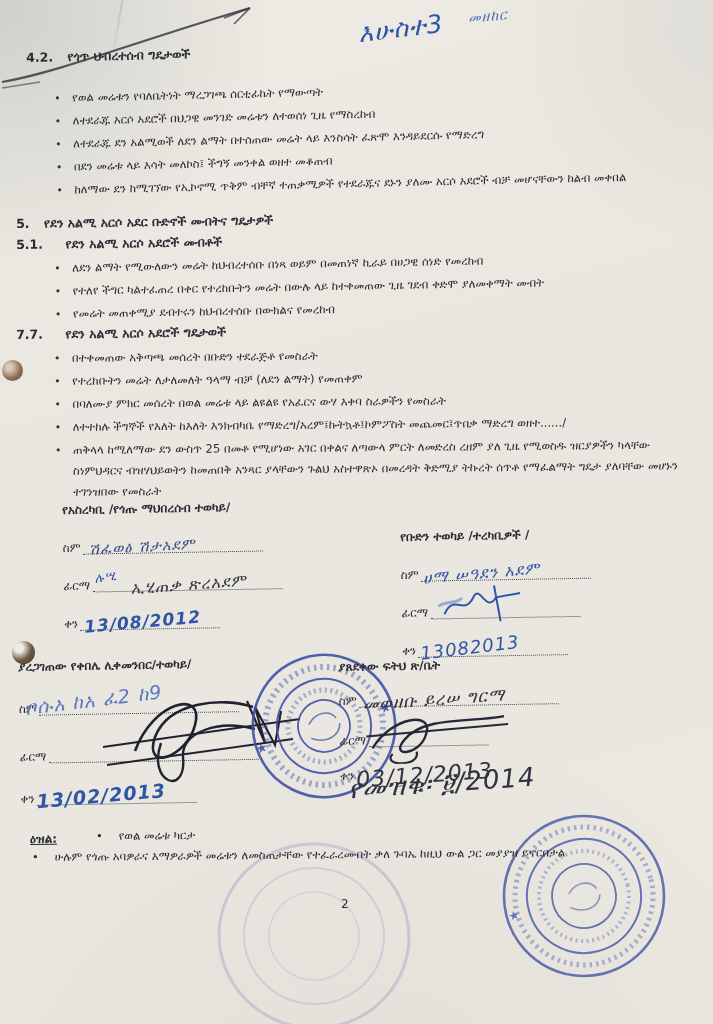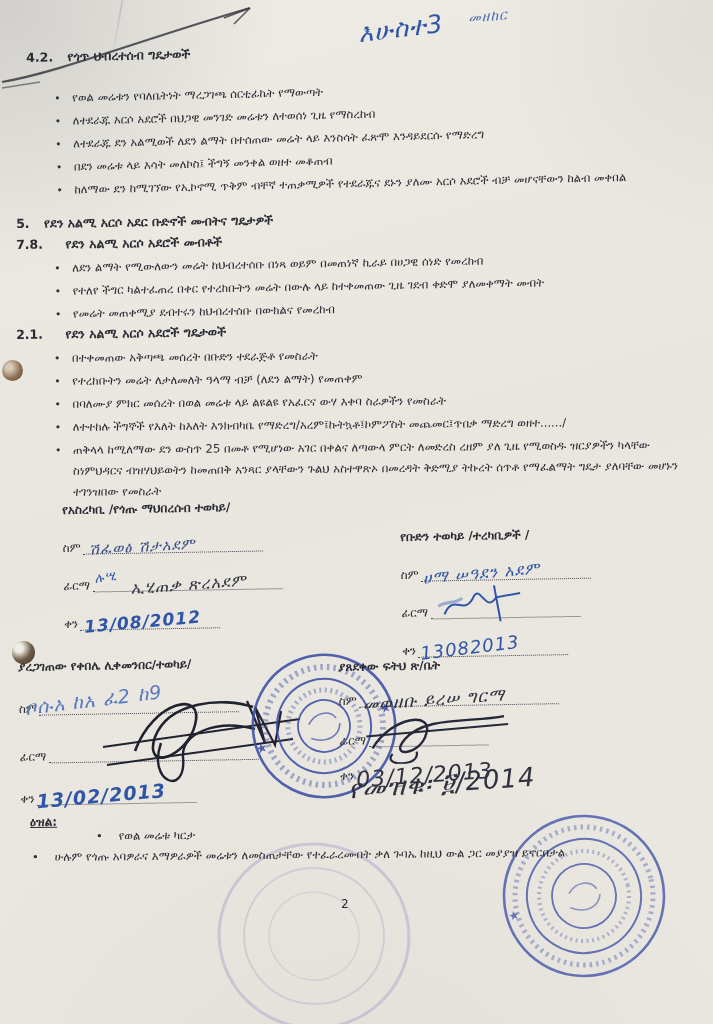--- a/index.html
+++ b/index.html
@@ -77,30 +77,30 @@
     <li>ለተደራጁ ደን አልሚወች ለደን ልማት በተሰጠው መሬት ላይ እንስሳት ፈጽሞ እንዳይደርሱ የማድረግ</li>
     <li>በደን መሬቱ ላይ እሳት መለኮስ፤ ችግኝ መንቀል ወዘተ መቆጠብ</li>
     <li>ከለማው ደን ከሚገኘው የኢኮኖሚ ጥቅም ብቸኛ ተጠቃሚዎች የተደራጁና ደኑን ያለሙ አርሶ አደሮች ብቻ መሆናቸውን ከልብ መቀበል</li>
   </ul>
 
   <div class="h-sec tilt-08" style="left:16px;top:216px;">
     <span class="num">5.</span>
     <span>የደን አልሚ አርሶ አደር ቡድኖች መብትና ግዴታዎች</span>
   </div>
   <div class="h-sec tilt-08" style="left:16px;top:237px;">
-    <span class="num" style="margin-right:18px;">7.8.</span>
+    <span class="num" style="margin-right:18px;">5.1.</span>
     <span>የደን አልሚ አርሶ አደሮች መብቶች</span>
   </div>
   <ul class="bullets tilt-10" style="left:52px;top:258px;width:650px;">
     <li>ለደን ልማት የሚውለውን መሬት ከህብረተሰቡ በነጻ ወይም በመጠነኛ ኪራይ በሀጋዊ ሰነድ የመረከብ</li>
     <li>የተለየ ችግር ካልተፈጠረ በቀር የተረከቡትን መሬት በውሉ ላይ ከተቀመጠው ጊዜ ገደብ ቀድሞ ያለመቀማት መብት</li>
     <li>የመሬት መጠቀሚያ ደብተሩን ከህብረተሰቡ በውክልና የመረከብ</li>
   </ul>
   <div class="h-sec tilt-08" style="left:16px;top:327px;">
-    <span class="num" style="margin-right:18px;">2.1.</span>
+    <span class="num" style="margin-right:18px;">7.7.</span>
     <span>የደን አልሚ አርሶ አደሮች ግዴታወች</span>
   </div>
   <ul class="bullets tilt-05" style="left:52px;top:348px;width:650px;">
     <li>በተቀመጠው አቅጣጫ መሰረት በቡድን ተደራጅቶ የመስራት</li>
     <li>የተረከቡትን መሬት ለታለመለት ዓላማ ብቻ (ለደን ልማት) የመጠቀም</li>
     <li>በባለሙያ ምክር መሰረት በወል መሬቱ ላይ ልዩልዩ የአፈርና ውሃ እቀባ ስራዎችን የመስራት</li>
     <li>ለተተከሉ ችግኞች የእለት ከእለት እንክብካቤ የማድረግ/አረም፤ኩትኳቶ፤ኮምፖስት መጨመር፤ጥበቃ ማድረግ ወዘተ....../</li>
     <li style="white-space:normal;">ጠቅላላ ከሚለማው ደን ውስጥ 25 በመቶ የሚሆነው አገር በቀልና ለጣውላ ምርት ለመድረስ ረዘም ያለ ጊዜ የሚወስዱ ዝርያዎችን ካላቸው ስነምህዳርና ብዝሃህይወትን ከመጠበቅ አንጻር ያላቸውን ጉልህ አስተዋጽኦ በመረዳት ቅድሚያ ትኩረት ሰጥቶ የማፈልማት ግዴታ ያለባቸው መሆኑን ተገንዝበው የመስራት</li>
   </ul>
 
@@ -236,21 +236,21 @@
       <circle cx="86" cy="84" r="80" stroke-width="2.6"></circle>
       <circle cx="86" cy="84" r="57" stroke-width="2"></circle>
       <circle cx="86" cy="84" r="32" stroke-width="1.8"></circle>
       <circle cx="86" cy="84" r="69" stroke-width="5" stroke-dasharray="2.5 4" opacity=".5"></circle>
       <circle cx="86" cy="84" r="45" stroke-width="4" stroke-dasharray="2 3.5" opacity=".45"></circle>
       <path d="M72,78 C82,68 96,70 100,80 M70,92 C84,102 98,98 102,86" stroke-width="1.6" opacity=".7"></path>
     </g>
     <text x="8" y="90" font-size="12" fill="#4053a8">★</text>
   </svg>
 
-  <div class="annex-title tilt-05" style="left:30px;top:815px;">ዕዝል:</div>
+  <div class="annex-title tilt-05" style="left:30px;top:832px;">ዕዝል:</div>
   <div class="annex-line tilt-05" style="left:32px;top:850px;">
     <span class="b">•</span>
     <span>ሁሉም የጎጡ አባዎራና እማዎራዎች መሬቱን ለመስጠታቸው የተፈራረሙበት ቃለ ጉባኤ ከዚህ ውል ጋር መያያዝ ይኖርበታል</span>
   </div>
   <div class="annex-line tilt-05" style="left:96px;top:829px;">
     <span class="b">•</span>
     <span>የወል መሬቱ ካርታ</span>
   </div>
 
   <div class="pagenum" style="left:341px;top:897px;">2</div>

